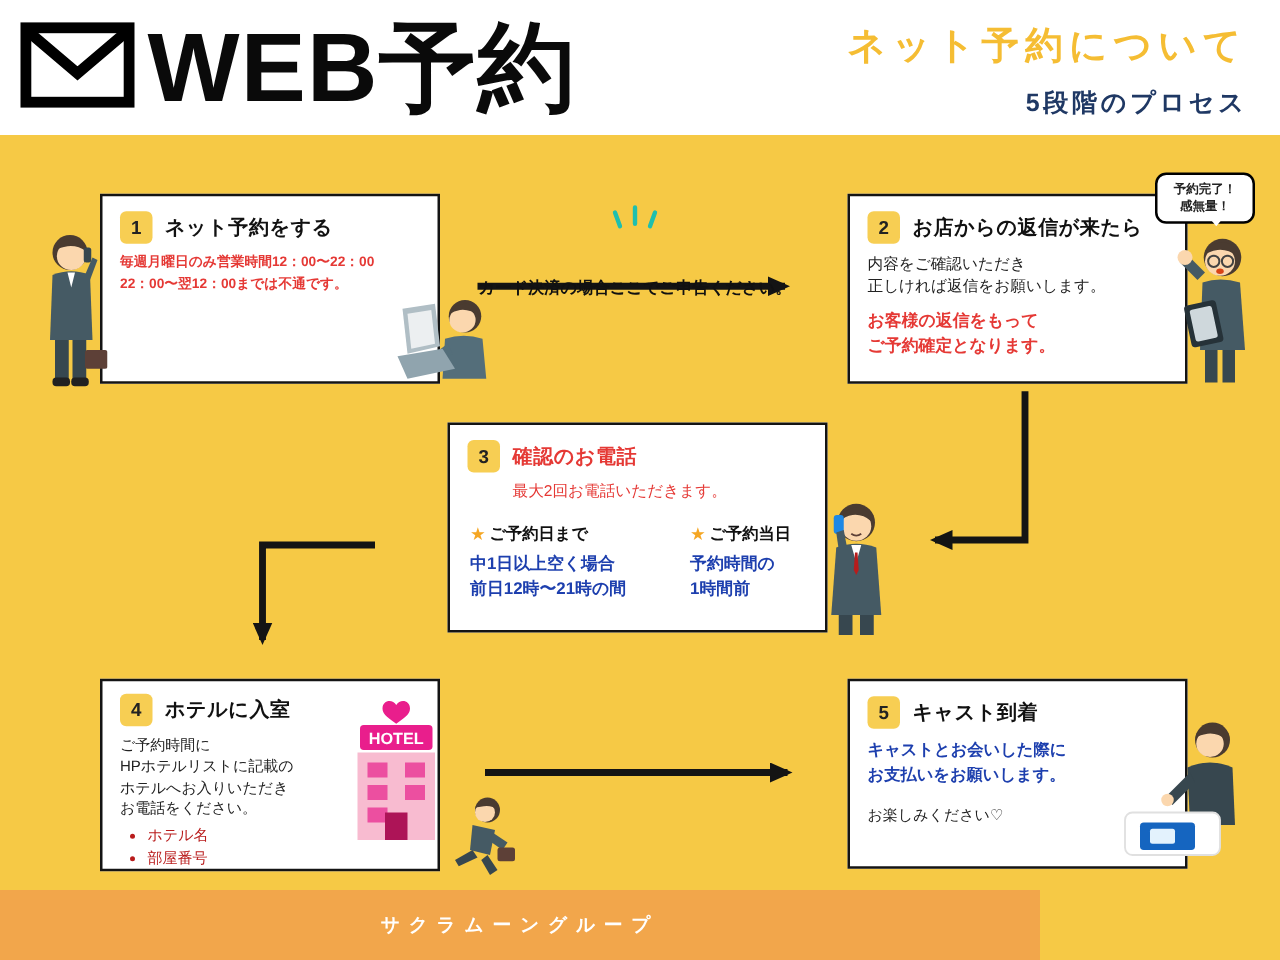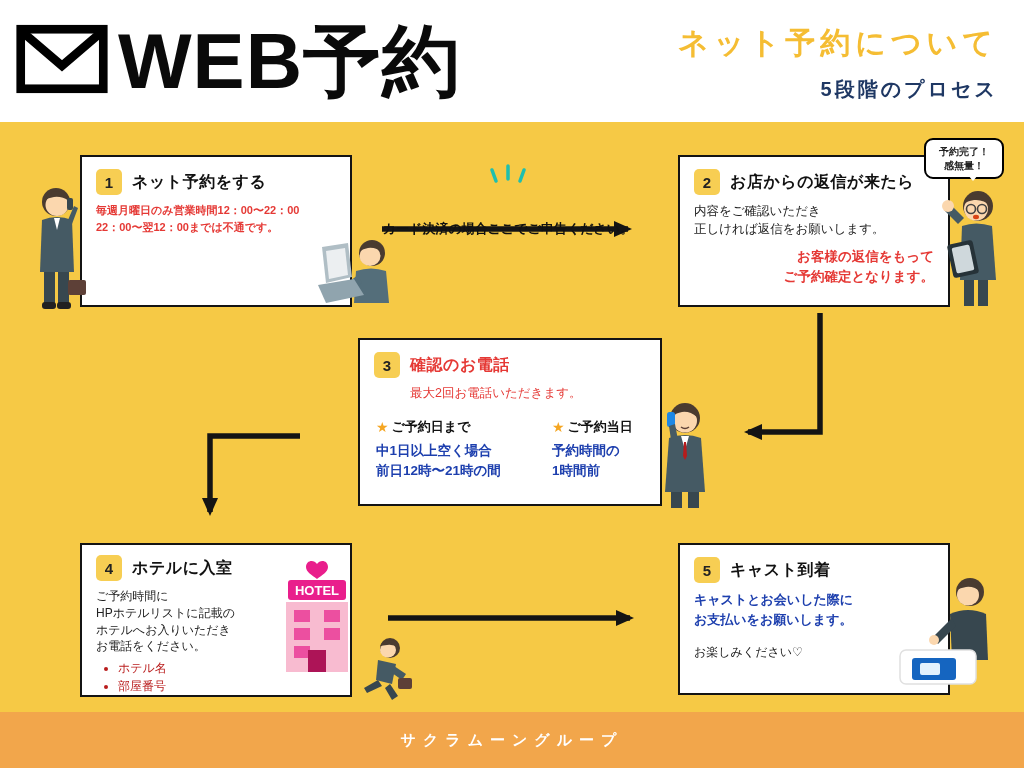--- a/index.html
+++ b/index.html
@@ -1,49 +1,49 @@
 <!DOCTYPE html>
 <html><head>
 <meta charset="utf-8">
 <style>
   * { margin:0; padding:0; box-sizing:border-box; }
   html,body { background:#e9e9e9; }
   body { font-family:"Liberation Sans","DejaVu Sans",sans-serif; }
   .canvas { position:relative; width:1024px; height:768px; background:#F6C945; overflow:hidden; }
 
   
-  .header { position:absolute; top:0; left:0; width:1024px; height:122px; background:#ffffff;
+  .header { position:absolute; top:0; left:0; width:1024px; height:108px; background:#ffffff;
             display:flex; align-items:center; justify-content:space-between; padding:0 26px 0 14px; z-index:5; }
   .header-left { display:flex; align-items:center; gap:8px; }
   .page-title { font-size:78px; font-weight:900; color:#0a0a0a; line-height:1; letter-spacing:1px; }
   .header-right { text-align:right; padding-top:4px; }
   .sub-gold { color:#F5BD33; font-size:30px; font-weight:900; letter-spacing:5px; margin-bottom:12px; }
   .sub-navy { color:#1F3864; font-size:20px; font-weight:800; letter-spacing:3px; }
 
   
-  .footer { position:absolute; left:0; bottom:0; width:1024px; height:56px; background:#F2A64B;
+  .footer { position:absolute; left:0; bottom:0; width:832px; height:56px; background:#F2A64B;
             display:flex; align-items:center; justify-content:center; z-index:5; }
   .footer-text { color:#ffffff; font-weight:bold; font-size:15px; letter-spacing:7px; }
 
   
   .arrows { position:absolute; left:0; top:0; z-index:1; pointer-events:none; }
 
   
   .step-box { position:absolute; background:#ffffff; border:2px solid #141414; padding:12px 14px; z-index:2; }
   .step-head { display:flex; align-items:center; gap:10px; margin-bottom:7px; }
   .step-num { width:26px; height:26px; background:#F7CE53; border-radius:5px; flex:0 0 26px;
               display:flex; align-items:center; justify-content:center;
               font-weight:800; font-size:15px; color:#222; }
   .step-title { font-size:16px; font-weight:800; color:#111; letter-spacing:0.5px; }
   .pre { white-space:pre-line; }
   .step-body { font-size:12.5px; color:#222; line-height:1.45; }
   .red  { color:#E53935; }
   .blue { color:#1D3FAE; }
   .note-sm { font-size:11px;   font-weight:700; line-height:1.5; margin-top:6px; }
-  .note-lg { font-size:13.5px; font-weight:700; line-height:1.45; margin-top:9px;text-align:right; }
+  .note-lg { font-size:13.5px; font-weight:700; line-height:1.45; margin-top:9px; }
 
   
   .step3-sub { font-size:12.5px; font-weight:400; margin:0 0 0 36px; }
   .step3-cols { display:flex; gap:24px; margin-top:16px; margin-left:2px; }
   .step3-col-left { width:152px; }
   .col-head { font-size:13px; font-weight:700; color:#111; display:flex; align-items:center; gap:3px; }
   .star { color:#F5A623; font-size:14px; line-height:1; }
   .col-detail { font-size:13.5px; font-weight:800; line-height:1.5; margin-top:5px; }
 
   

